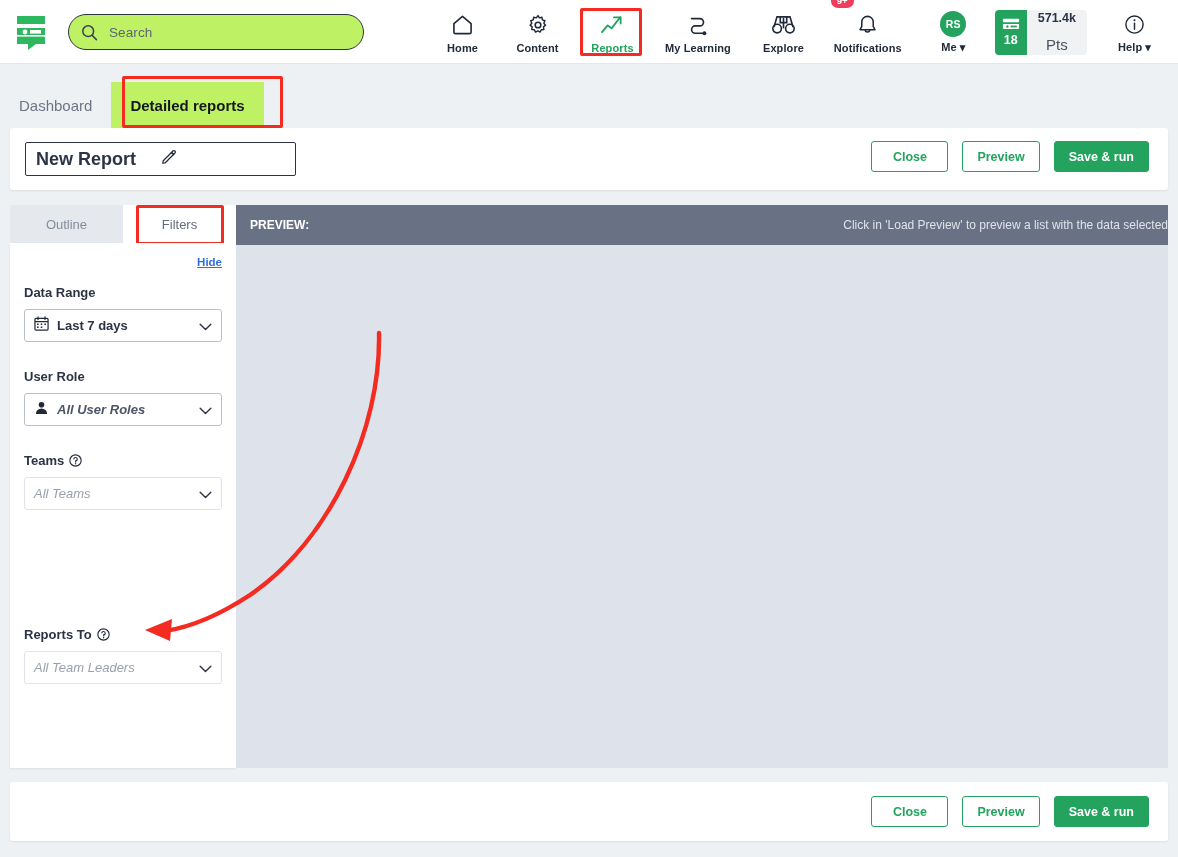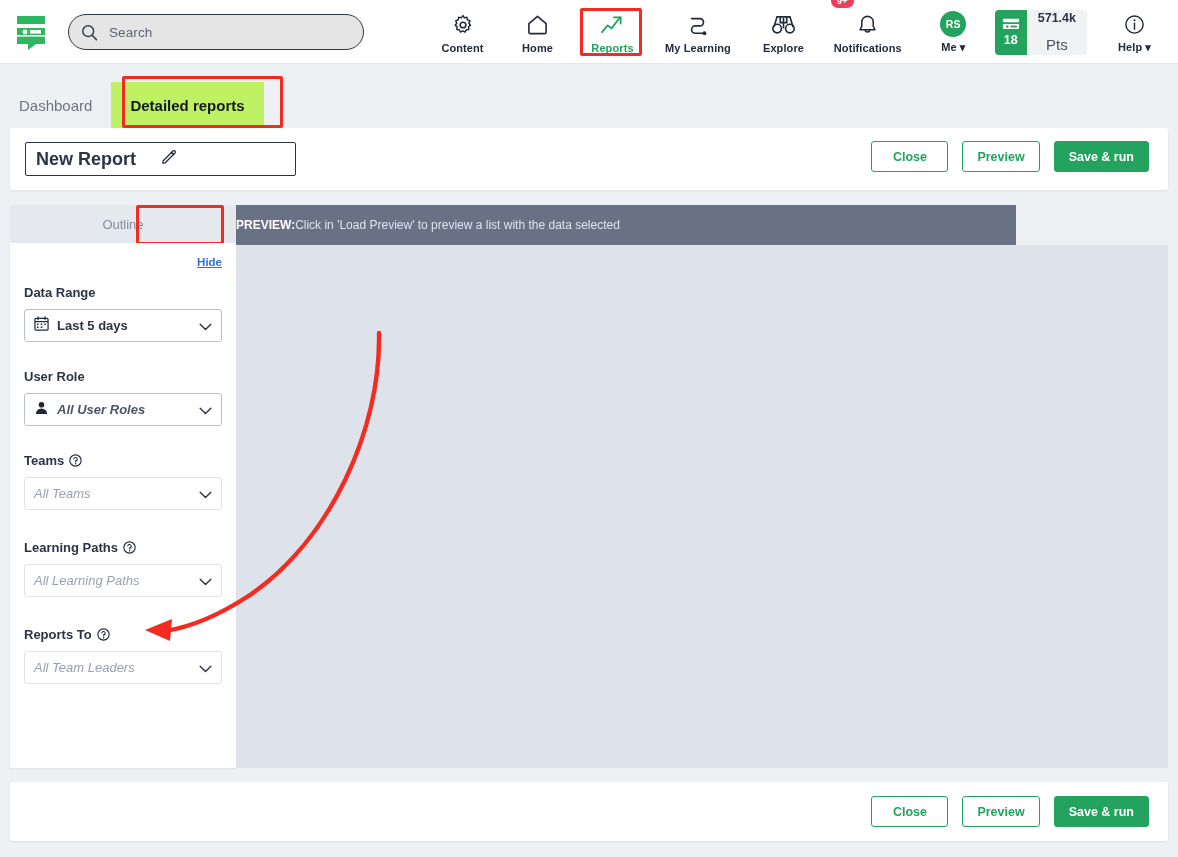--- a/index.html
+++ b/index.html
@@ -22,21 +22,21 @@
   .brand-logo {
     position: absolute; left: 14px; top: 14px;
     width: 34px; height: 36px;
   }
   .search-box {
     position: absolute; left: 68px; top: 14px;
     width: 296px; height: 36px;
     border: 1px solid #2c3345; border-radius: 18px;
     display: flex; align-items: center;
     padding-left: 12px;
-    background: #e5e5e5;
+    background: #bef264;
   }
   .search-icon { width: 17px; height: 17px; flex: none; }
   .search-placeholder {
     margin-left: 11px; font-size: 13.5px; color: #5d6575;
     letter-spacing: .1px;
   }
 
   .navitems {
     position: absolute; left: 425px; top: 0;
     height: 64px; display: flex; align-items: center;
@@ -178,23 +178,24 @@
   }
   .fselect.strong { border-color: #b9c0ca; }
   .fselect .val { font-size: 13px; font-weight: bold; color: #2c3345; flex: 1; }
   .fselect .val.ph { font-weight: normal; font-style: italic; color: #9aa1ad; }
   .fselect .val.phs { font-style: italic; color: #4d5566; font-weight: bold; }
   .chev { flex: none; }
 
   
   .preview-head {
     position: absolute; left: 236px; top: 205px;
-    width: 780px; height: 40px;
+    width: 932px; height: 40px;
     background: #697285; display: flex; align-items: center;
-    padding-left: 0;
+    padding-left: 14px;
+    justify-content: space-between;
   }
   .preview-head b { color: #fff; font-size: 12px; font-weight: bold; }
   .preview-head span { color: #dfe3ea; font-size: 12px; }
   .preview-body {
     position: absolute; left: 236px; top: 245px;
     width: 932px; height: 523px;
     background: #dee2ea;
   }
 
   
@@ -231,35 +232,35 @@
         <line x1="11.2" y1="11.4" x2="15.4" y2="15.6" stroke="#3a4252" stroke-width="1.5" stroke-linecap="round"></line>
       </svg>
     </span>
     <span class="search-placeholder">Search</span>
   </div>
 
   <div class="navitems">
 
     <div class="navitem">
       <span class="ico">
+        <svg viewBox="0 0 24 22" width="23" height="21">
+          <path d="M3 10 L12 2.5 L21 10 V19 A1.6 1.6 0 0 1 19.4 20.6 H4.6 A1.6 1.6 0 0 1 3 19 Z" fill="none" stroke="#20283a" stroke-width="1.7" stroke-linejoin="round"></path>
+        </svg>
+      </span>
+      <span class="lbl">Home</span>
+    </div>
+
+    <div class="navitem">
+      <span class="ico">
         <svg viewBox="0 0 24 24" width="22" height="22">
           <circle cx="12" cy="12" r="3.1" fill="none" stroke="#20283a" stroke-width="1.7"></circle>
           <path d="M12 1.8 l1.5 2.4 2.8-.6 .5 2.8 2.7 1 -1.1 2.6 1.8 2.2 -2.2 1.8 .4 2.8 -2.8 .4 -1.3 2.5 -2.5-1.3 -2.5 1.3 -1.3-2.5 -2.8-.4 .4-2.8 -2.2-1.8 1.8-2.2 -1.1-2.6 2.7-1 .5-2.8 2.8 .6 Z" fill="none" stroke="#20283a" stroke-width="1.6" stroke-linejoin="round"></path>
         </svg>
       </span>
       <span class="lbl">Content</span>
-    </div>
-
-    <div class="navitem">
-      <span class="ico">
-        <svg viewBox="0 0 24 22" width="23" height="21">
-          <path d="M3 10 L12 2.5 L21 10 V19 A1.6 1.6 0 0 1 19.4 20.6 H4.6 A1.6 1.6 0 0 1 3 19 Z" fill="none" stroke="#20283a" stroke-width="1.7" stroke-linejoin="round"></path>
-        </svg>
-      </span>
-      <span class="lbl">Home</span>
     </div>
 
     <div class="navitem active">
       <span class="ico">
         <svg viewBox="0 0 26 24" width="25" height="23">
           <polyline points="2,20 8,13 12,16 21,4.5" fill="none" stroke="#23a35d" stroke-width="1.9" stroke-linecap="round" stroke-linejoin="round"></polyline>
           <polyline points="14.5,4.5 21.5,4.5 21.5,11" fill="none" stroke="#23a35d" stroke-width="1.9" stroke-linecap="round" stroke-linejoin="round"></polyline>
         </svg>
       </span>
       <span class="lbl">Reports</span>
@@ -368,20 +369,23 @@
   <div class="btnrow">
     <div class="btn btn-outline">Close</div>
     <div class="btn btn-outline">Preview</div>
     <div class="btn btn-solid">Save &amp; run</div>
   </div>
 </div>
 
 <div class="lp-tabs">
   <div class="lp-tab">
     <span>Outline</span>
+  </div>
+  <div class="lp-tab active">
+    <span>Filters</span>
   </div>
 </div>
 <div class="hl-box" style="left:136px; top:205px; width:88px; height:40px;"></div>
 
 <div class="filters-card">
 
   <a class="hide-link">Hide</a>
 
   <div class="fgroup" style="top:42px;">
     <div class="flabel">
@@ -394,21 +398,21 @@
           <line x1="1" y1="6" x2="15" y2="6" stroke="#20283a" stroke-width="1.3"></line>
           <line x1="4.3" y1="1" x2="4.3" y2="3.8" stroke="#20283a" stroke-width="1.3" stroke-linecap="round"></line>
           <line x1="11.7" y1="1" x2="11.7" y2="3.8" stroke="#20283a" stroke-width="1.3" stroke-linecap="round"></line>
           <rect x="3.3" y="8" width="1.6" height="1.6" fill="#20283a"></rect>
           <rect x="7.2" y="8" width="1.6" height="1.6" fill="#20283a"></rect>
           <rect x="11.1" y="8" width="1.6" height="1.6" fill="#20283a"></rect>
           <rect x="3.3" y="11.2" width="1.6" height="1.6" fill="#20283a"></rect>
           <rect x="7.2" y="11.2" width="1.6" height="1.6" fill="#20283a"></rect>
         </svg>
       </span>
-      <span class="val">Last 5 days</span>
+      <span class="val">Last 7 days</span>
       <span class="chev">
         <svg viewBox="0 0 14 9" width="13" height="8">
           <polyline points="1,1.5 7,7.2 13,1.5" fill="none" stroke="#2c3345" stroke-width="1.6" stroke-linecap="round" stroke-linejoin="round"></polyline>
         </svg>
       </span>
     </div>
   </div>
 
   <div class="fgroup" style="top:126px;">
     <div class="flabel">
@@ -444,40 +448,20 @@
     <div class="fselect">
       <span class="val ph">All Teams</span>
       <span class="chev">
         <svg viewBox="0 0 14 9" width="13" height="8">
           <polyline points="1,1.5 7,7.2 13,1.5" fill="none" stroke="#2c3345" stroke-width="1.6" stroke-linecap="round" stroke-linejoin="round"></polyline>
         </svg>
       </span>
     </div>
   </div>
 
-  <div class="fgroup" style="top:297px;">
-    <div class="flabel">
-      <span>Learning Paths</span>
-      <span class="qmark">
-        <svg viewBox="0 0 14 14" width="13" height="13">
-          <circle cx="7" cy="7" r="6.1" fill="none" stroke="#20283a" stroke-width="1.2"></circle>
-          <path d="M5.2 5.3 a1.85 1.85 0 1 1 2.0 2.1 v1.1" fill="none" stroke="#20283a" stroke-width="1.2" stroke-linecap="round"></path>
-          <circle cx="7.1" cy="10.4" r=".78" fill="#20283a"></circle>
-        </svg>
-      </span>
-    </div>
-    <div class="fselect">
-      <span class="val ph">All Learning Paths</span>
-      <span class="chev">
-        <svg viewBox="0 0 14 9" width="13" height="8">
-          <polyline points="1,1.5 7,7.2 13,1.5" fill="none" stroke="#2c3345" stroke-width="1.6" stroke-linecap="round" stroke-linejoin="round"></polyline>
-        </svg>
-      </span>
-    </div>
-  </div>
 
   <div class="fgroup" style="top:384px;">
     <div class="flabel">
       <span>Reports To</span>
       <span class="qmark">
         <svg viewBox="0 0 14 14" width="13" height="13">
           <circle cx="7" cy="7" r="6.1" fill="none" stroke="#20283a" stroke-width="1.2"></circle>
           <path d="M5.2 5.3 a1.85 1.85 0 1 1 2.0 2.1 v1.1" fill="none" stroke="#20283a" stroke-width="1.2" stroke-linecap="round"></path>
           <circle cx="7.1" cy="10.4" r=".78" fill="#20283a"></circle>
         </svg>

